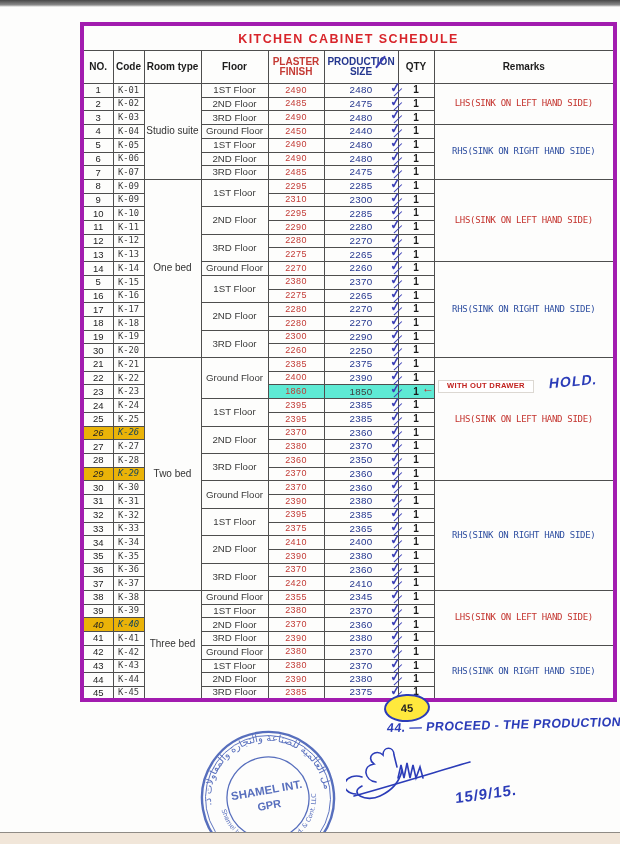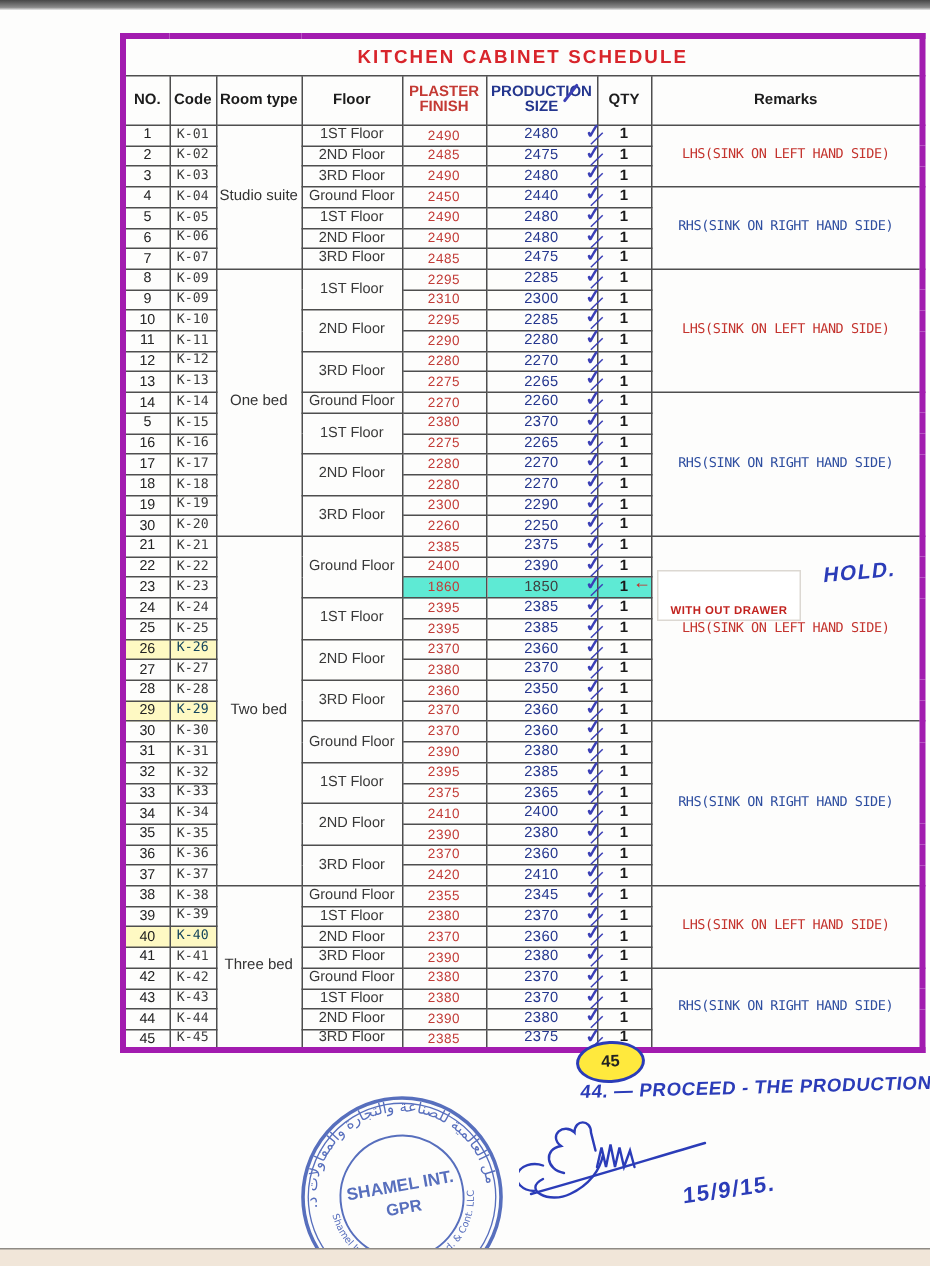--- a/index.html
+++ b/index.html
@@ -25,37 +25,37 @@
   td.no{font-size:9.5px;color:#222;}
   td.code{font-family:"DejaVu Sans Mono",monospace;font-size:8.8px;color:#3c3c3c;}
   td.room{font-size:10px;color:#333;}
   td.floor{font-size:9.7px;color:#383838;margin-top:10px;}
   td.plaster{font-size:9px;color:#c23b36;letter-spacing:.4px;}
   td.production{font-size:9.8px;color:#24368e;font-weight:500;position:relative;letter-spacing:.3px;}
   td.qty{font-size:10px;font-weight:bold;color:#1a1a1a;}
   td.remark{font-family:"DejaVu Sans Mono",monospace;font-size:9px;letter-spacing:-.3px;}
   td.remark.red{color:#c4342e;}
   td.remark.blue{color:#2e4ea0;}
-  td.cyan{background:#fef9c3;}
+  td.cyan{background:#eab308;font-style:italic;}
   td.cyan.code{color:#15445c;text-align:center;}
   td.yellow{background:#5eead4;}
   td.yellow.production{color:#3f3f3f;}
   .chk{position:absolute;right:-4px;top:-3px;color:#3b3fb6;font-size:13px;font-weight:bold;
         transform:rotate(-6deg);pointer-events:none;}
   .chk::after{content:"";position:absolute;left:2px;top:11px;width:11px;height:1.4px;
         background:#3b3fb6;transform:rotate(-38deg);}
 
   
   .ov{position:absolute;}
   .pen-slash{left:373px;top:61px;width:15px;height:2px;background:#3b3fb6;
         transform:rotate(-52deg);border-radius:2px;}
   .wd-arrow{left:422px;top:381px;color:#cc2222;font-size:12px;font-weight:bold;}
   .wd-box{left:438px;top:380px;border:1px solid #dcd8d2;background:rgba(255,255,255,.92);
         color:#c2231f;font-weight:bold;font-size:7.6px;letter-spacing:.3px;
-        padding:21px 8px 2px 8px;white-space:nowrap;}
+        padding:0 8px 2px 8px;white-space:nowrap;}
   .hold{left:549px;top:373px;color:#2b3cb8;font-size:14px;font-weight:bold;
         transform:rotate(-5deg) skewX(-12deg);letter-spacing:1px;}
   .total-circle{left:384px;top:694px;width:42px;height:24px;background:#ffe93d;
         border:2px solid #2b3cb8;border-radius:50%;display:flex;align-items:center;
         justify-content:center;font-size:11px;font-weight:bold;color:#222;
         transform:rotate(-3deg);}
   .hand-note{left:387px;top:718px;color:#2b3cb8;font-size:12.5px;font-weight:600;
         transform:rotate(-1.5deg) skewX(-8deg);letter-spacing:.4px;white-space:nowrap;}
   .hand-date{left:455px;top:785px;color:#2b3cb8;font-size:15px;font-weight:600;
         transform:rotate(-8deg) skewX(-6deg);letter-spacing:1px;}

